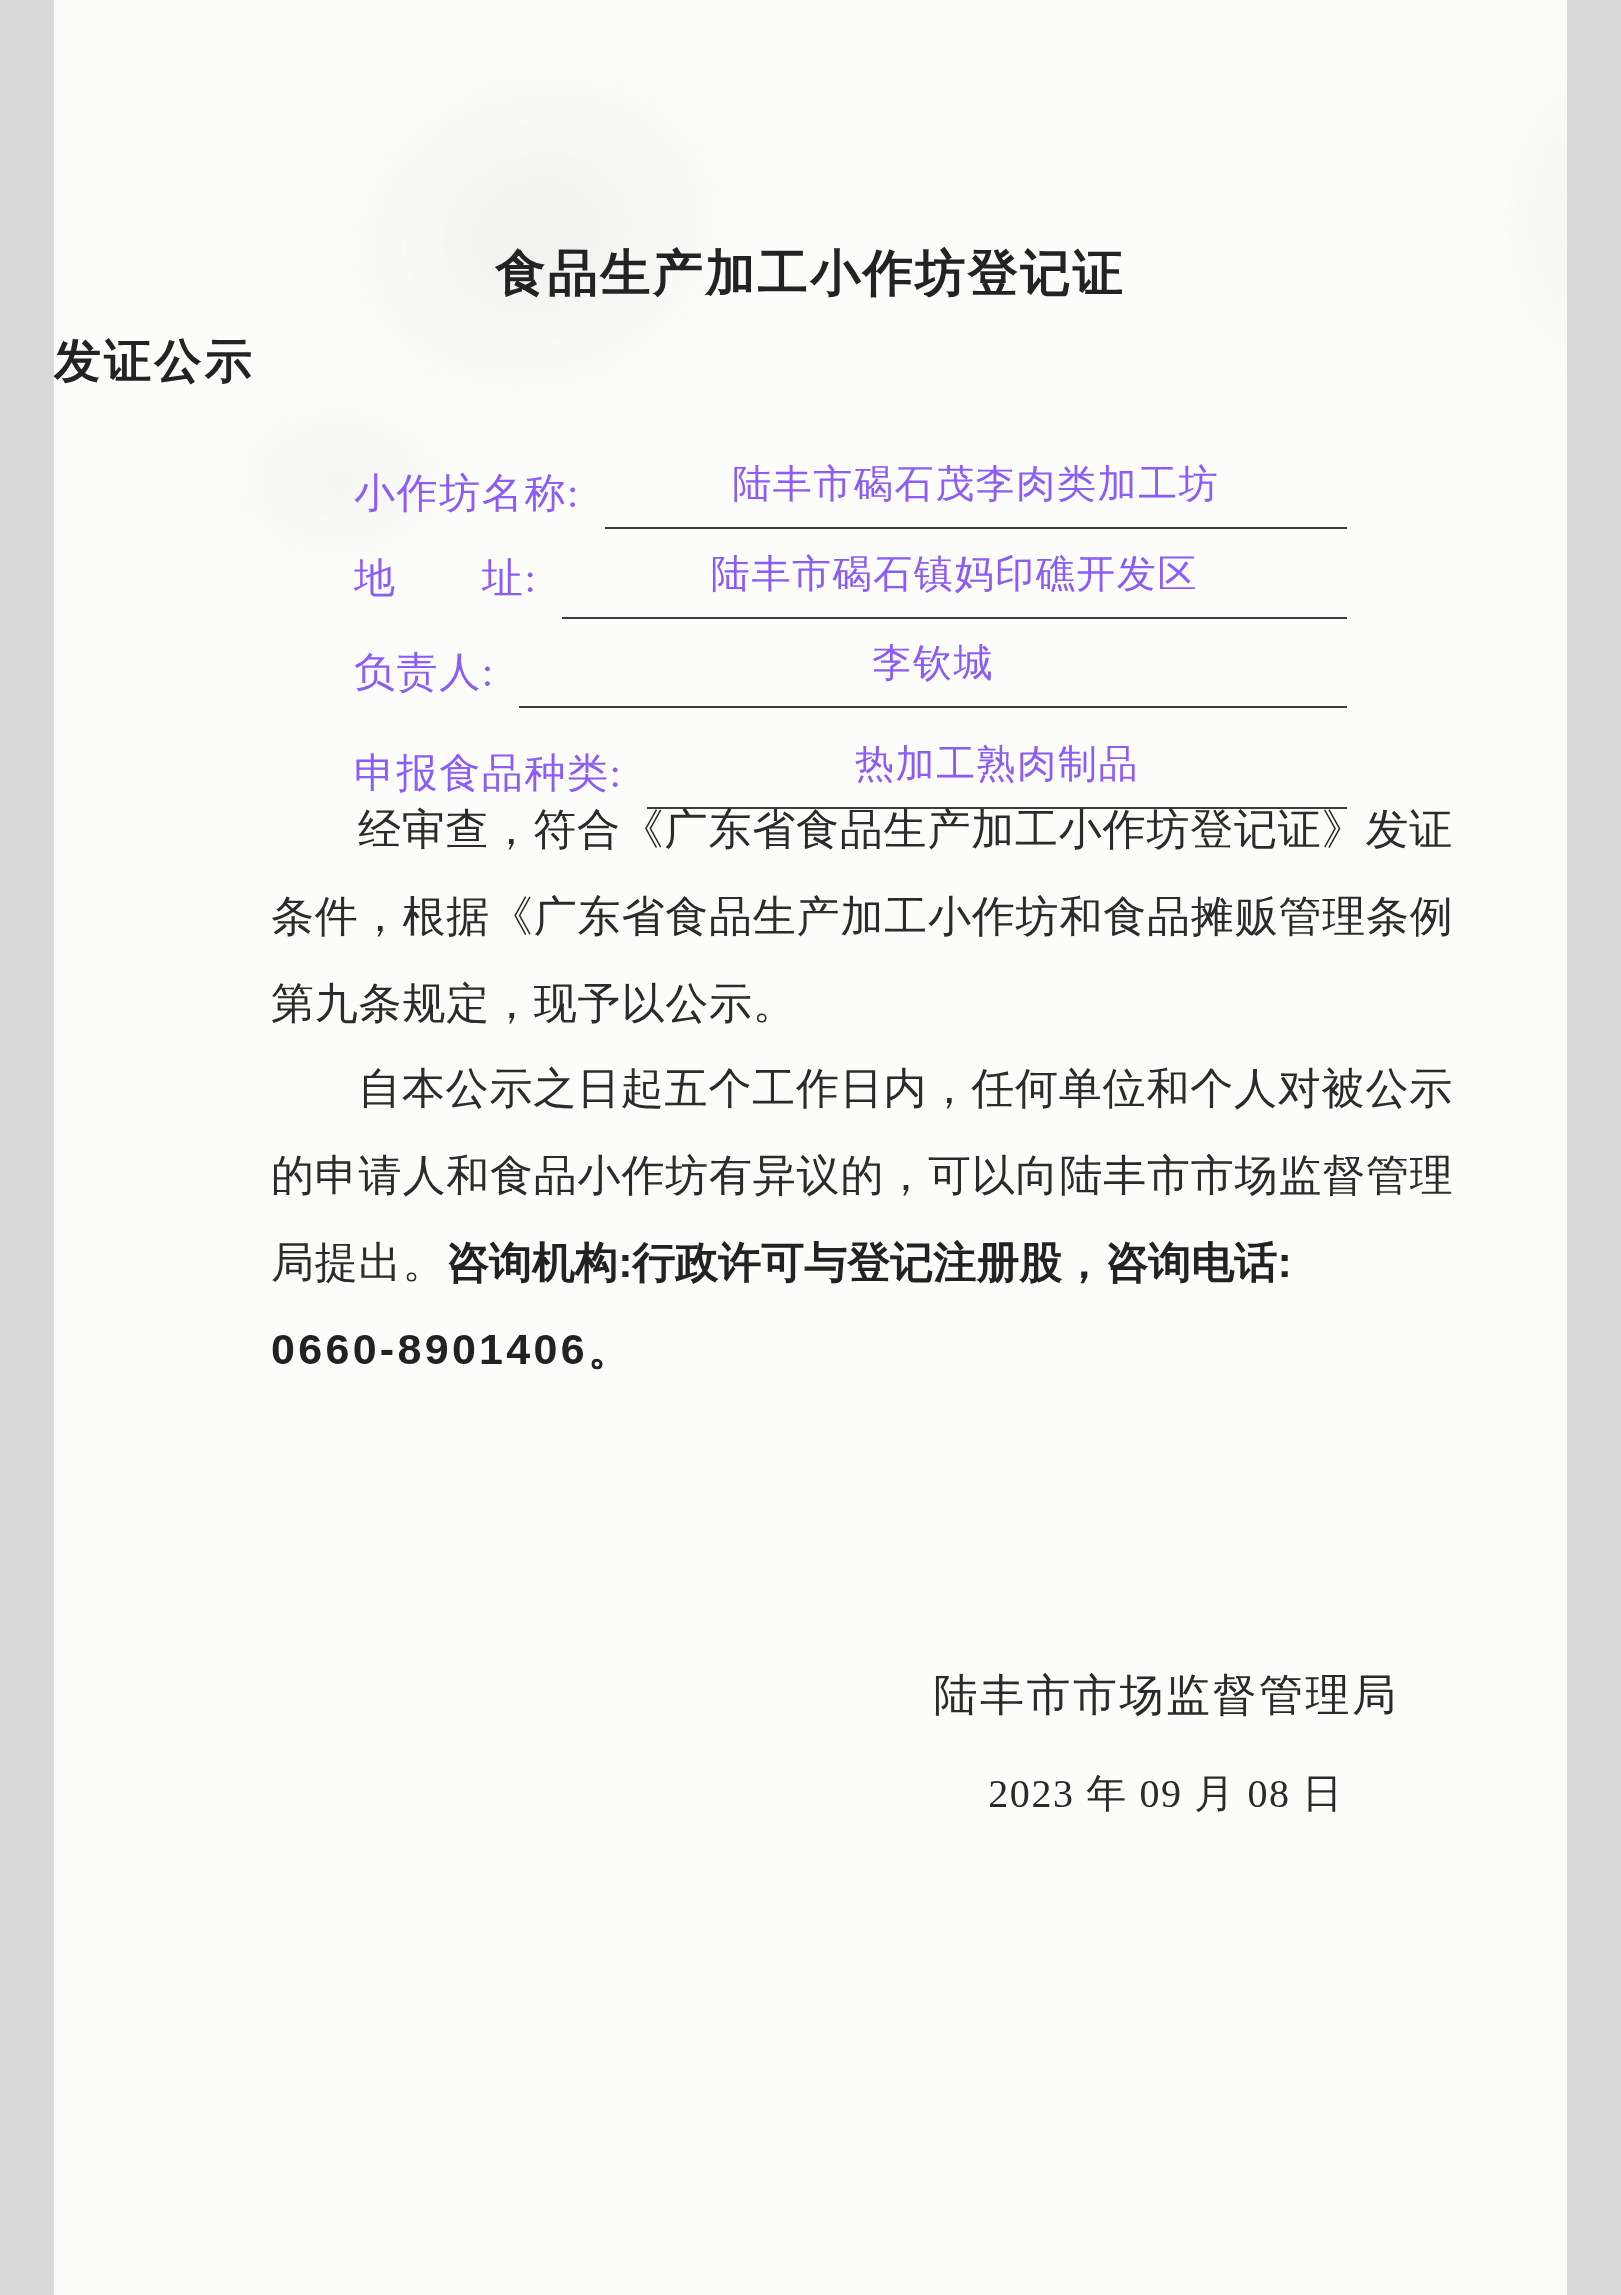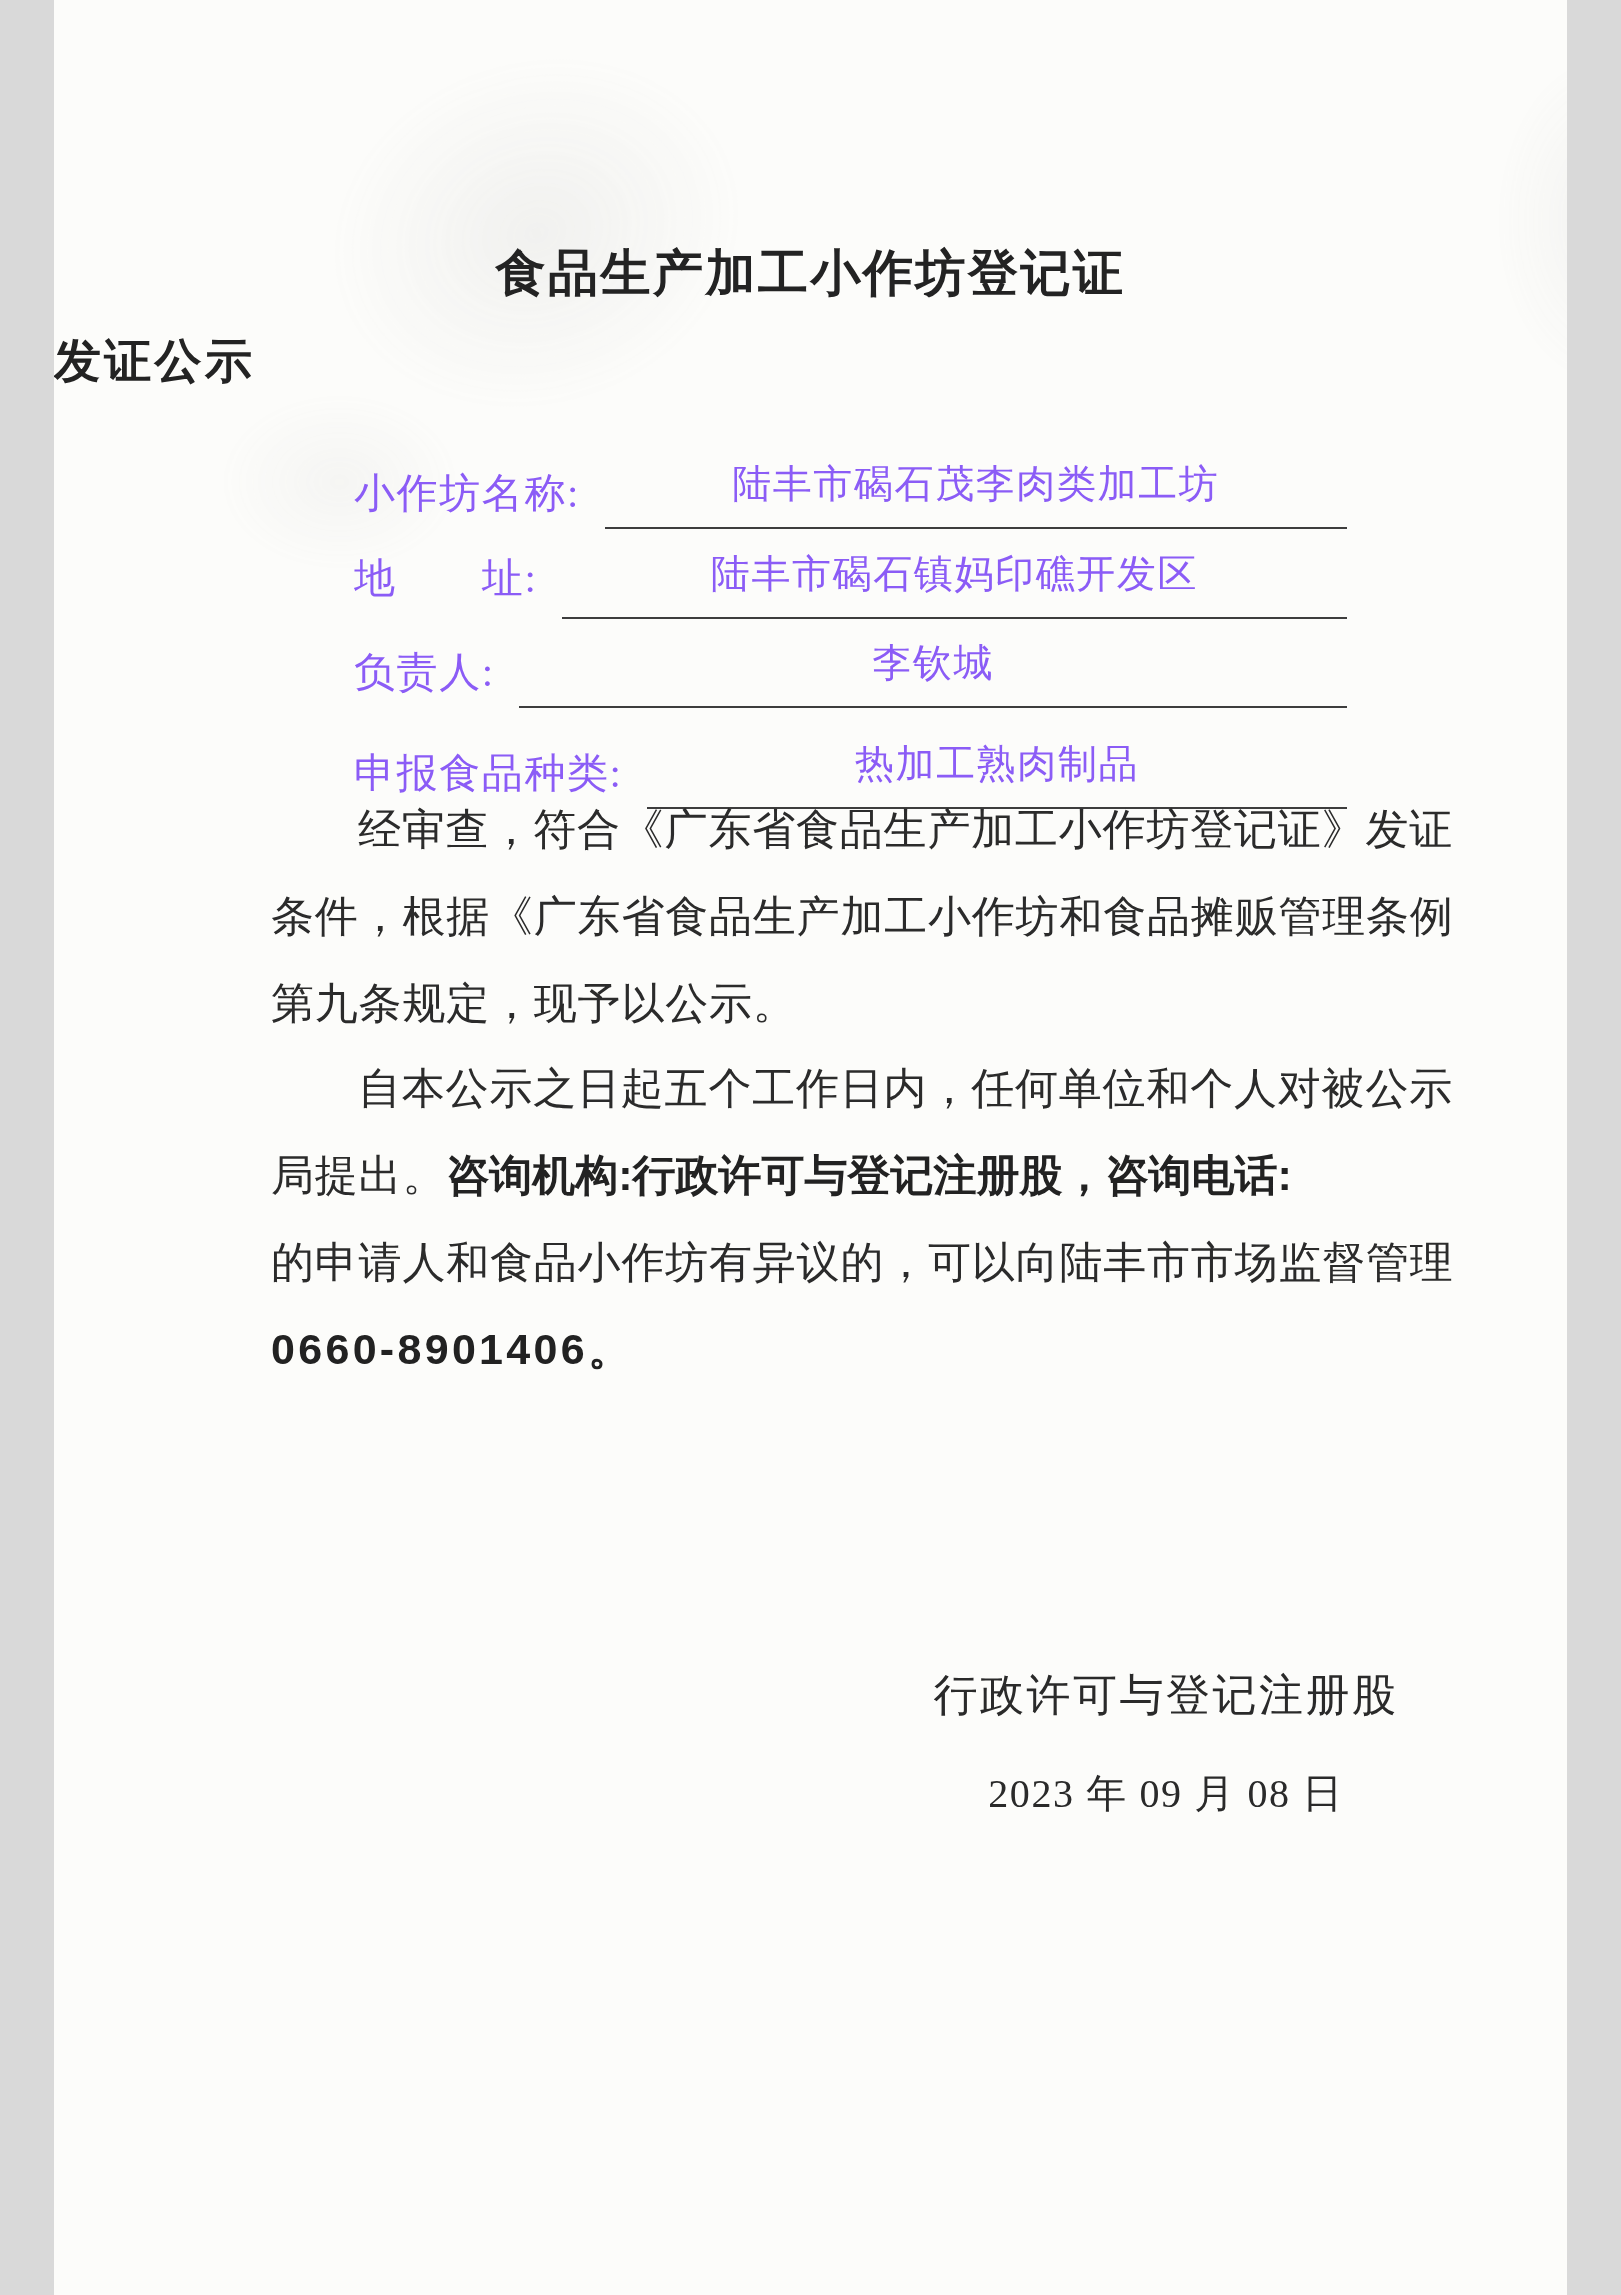--- a/index.html
+++ b/index.html
@@ -104,24 +104,24 @@
   </div>
 
   <div class="para para1">
     <div class="pline indent">经审查，符合《广东省食品生产加工小作坊登记证》发证</div>
     <div class="pline">条件，根据《广东省食品生产加工小作坊和食品摊贩管理条例》</div>
     <div class="pline">第九条规定，现予以公示。</div>
   </div>
 
   <div class="para para2">
     <div class="pline indent">自本公示之日起五个工作日内，任何单位和个人对被公示</div>
+    <div class="pline">的申请人和食品小作坊有异议的，可以向陆丰市市场监督管理</div>
     <div class="pline"><span>局提出。</span><span class="b-sans">咨询机构:行政许可与登记注册股，咨询电话:</span></div>
-    <div class="pline">的申请人和食品小作坊有异议的，可以向陆丰市市场监督管理</div>
     <div class="pline"><span class="phone">0660-8901406。</span></div>
   </div>
 
   <div class="sig-block">
-    <div class="sig-name">行政许可与登记注册股</div>
+    <div class="sig-name">陆丰市市场监督管理局</div>
     <div class="sig-date">2023 年 09 月 08 日</div>
   </div>
 
 </div>
 
 
 </body></html>

